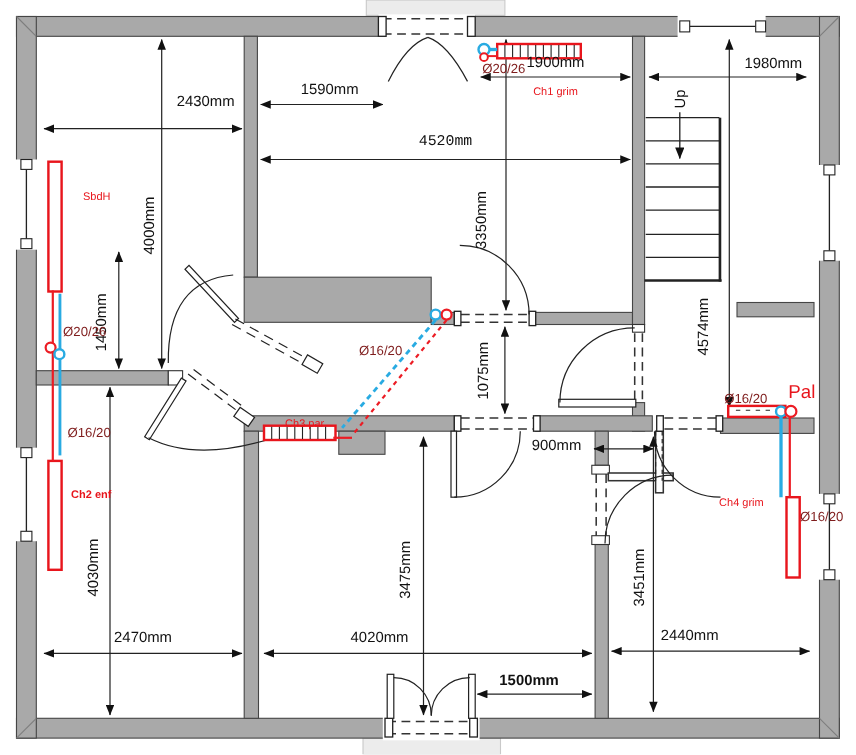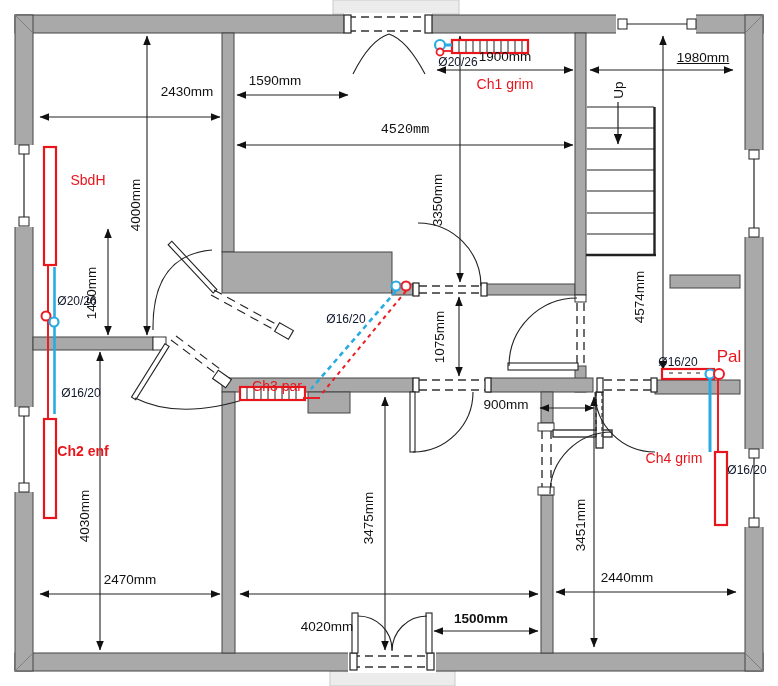--- a/index.html
+++ b/index.html
@@ -2,23 +2,23 @@
 <html><head>
 <meta charset="utf-8">
 <style>
   html,body{margin:0;padding:0;background:#fff;}
   .plan{position:relative;width:778px;height:686px;background:#fff;overflow:hidden;
         font-family:"Liberation Sans",sans-serif;}
   .plan svg{position:absolute;left:0;top:0;}
   .lbl{position:absolute;text-align:center;white-space:nowrap;height:18px;line-height:18px;}
   .dim{font-size:13.5px;color:#111;}
   .rot{transform:rotate(-90deg);}
-  .rad{font-size:14px;color:#e8151c;height:20px;line-height:20px;}
+  .rad{font-size:10px;color:#e8151c;height:20px;line-height:20px;}
   .pal{font-size:17px;}
-  .spec{font-size:12px;color:#0f172a;height:16px;line-height:16px;}
+  .spec{font-size:12px;color:#7f1d1d;height:16px;line-height:16px;}
 </style>
 </head>
 <body>
 
 <div class="plan">
 
 <svg width="778" height="686" viewBox="0 0 778 686">
   <defs>
     <marker id="ar" viewBox="0 0 10 8" refX="9.5" refY="4" markerWidth="9" markerHeight="7" orient="auto-start-reverse">
       <path d="M0,0 L10,4 L0,8 z" fill="#111"></path>
@@ -242,33 +242,33 @@
     <circle cx="440" cy="52" r="3.5" stroke="#ec1c24" stroke-width="1.8" fill="#fff"></circle>
 
     <line x1="710" y1="379" x2="710" y2="452" stroke="#29abe2" stroke-width="3"></line>
     <line x1="718" y1="379" x2="718" y2="452" stroke="#ec1c24" stroke-width="2"></line>
     <circle cx="710" cy="374" r="4.5" stroke="#29abe2" stroke-width="2.2" fill="#fff"></circle>
     <circle cx="719" cy="374" r="5" stroke="#ec1c24" stroke-width="2" fill="#fff"></circle>
   </g>
 </svg>
 
 <div class="lbl dim" style="left:152px;top:83px;width:70px;">2430mm</div>
-<div class="lbl dim" style="left:240px;top:72px;width:70px;">1590mm</div>
+<div class="lbl dim" style="left:256px;top:72px;width:70px;text-align:right;">1590mm</div>
 <div class="lbl dim" style="left:470px;top:48px;width:70px;">1900mm</div>
-<div class="lbl dim" style="left:668px;top:49px;width:70px;text-decoration:underline;">1980mm</div>
+<div class="lbl dim" style="left:668px;top:49px;width:70px;">1980mm</div>
 <div class="lbl dim" style="left:370px;top:121px;width:70px;font-family:Liberation Mono, monospace;">4520mm</div>
 <div class="lbl dim rot" style="left:403px;top:191px;width:70px;">3350mm</div>
 <div class="lbl dim rot" style="left:101px;top:196px;width:70px;">4000mm</div>
 <div class="lbl dim rot" style="left:57px;top:284px;width:70px;">1450mm</div>
 <div class="lbl dim rot" style="left:405px;top:328px;width:70px;">1075mm</div>
 <div class="lbl dim" style="left:471px;top:396px;width:70px;">900mm</div>
 <div class="lbl dim rot" style="left:50px;top:507px;width:70px;">4030mm</div>
 <div class="lbl dim" style="left:95px;top:571px;width:70px;">2470mm</div>
 <div class="lbl dim rot" style="left:334px;top:509px;width:70px;">3475mm</div>
-<div class="lbl dim" style="left:292px;top:571px;width:70px;margin-top:47px;">4020mm</div>
+<div class="lbl dim" style="left:310px;top:571px;width:70px;">4020mm</div>
 <div class="lbl dim" style="left:446px;top:610px;width:70px;font-weight:bold;">1500mm</div>
 <div class="lbl dim rot" style="left:546px;top:516px;width:70px;">3451mm</div>
 <div class="lbl dim" style="left:592px;top:569px;width:70px;">2440mm</div>
 <div class="lbl dim rot" style="left:605px;top:288px;width:70px;">4574mm</div>
 <div class="lbl dim rot" style="left:599px;top:81px;width:40px;">Up</div>
 
 <div class="lbl rad" style="left:43px;top:170px;width:90px;">SbdH</div>
 <div class="lbl rad" style="left:460px;top:74px;width:90px;">Ch1 grim</div>
 <div class="lbl rad" style="left:38px;top:441px;width:90px;font-weight:bold;">Ch2 enf</div>
 <div class="lbl rad" style="left:232px;top:376px;width:90px;">Ch3 par</div>

